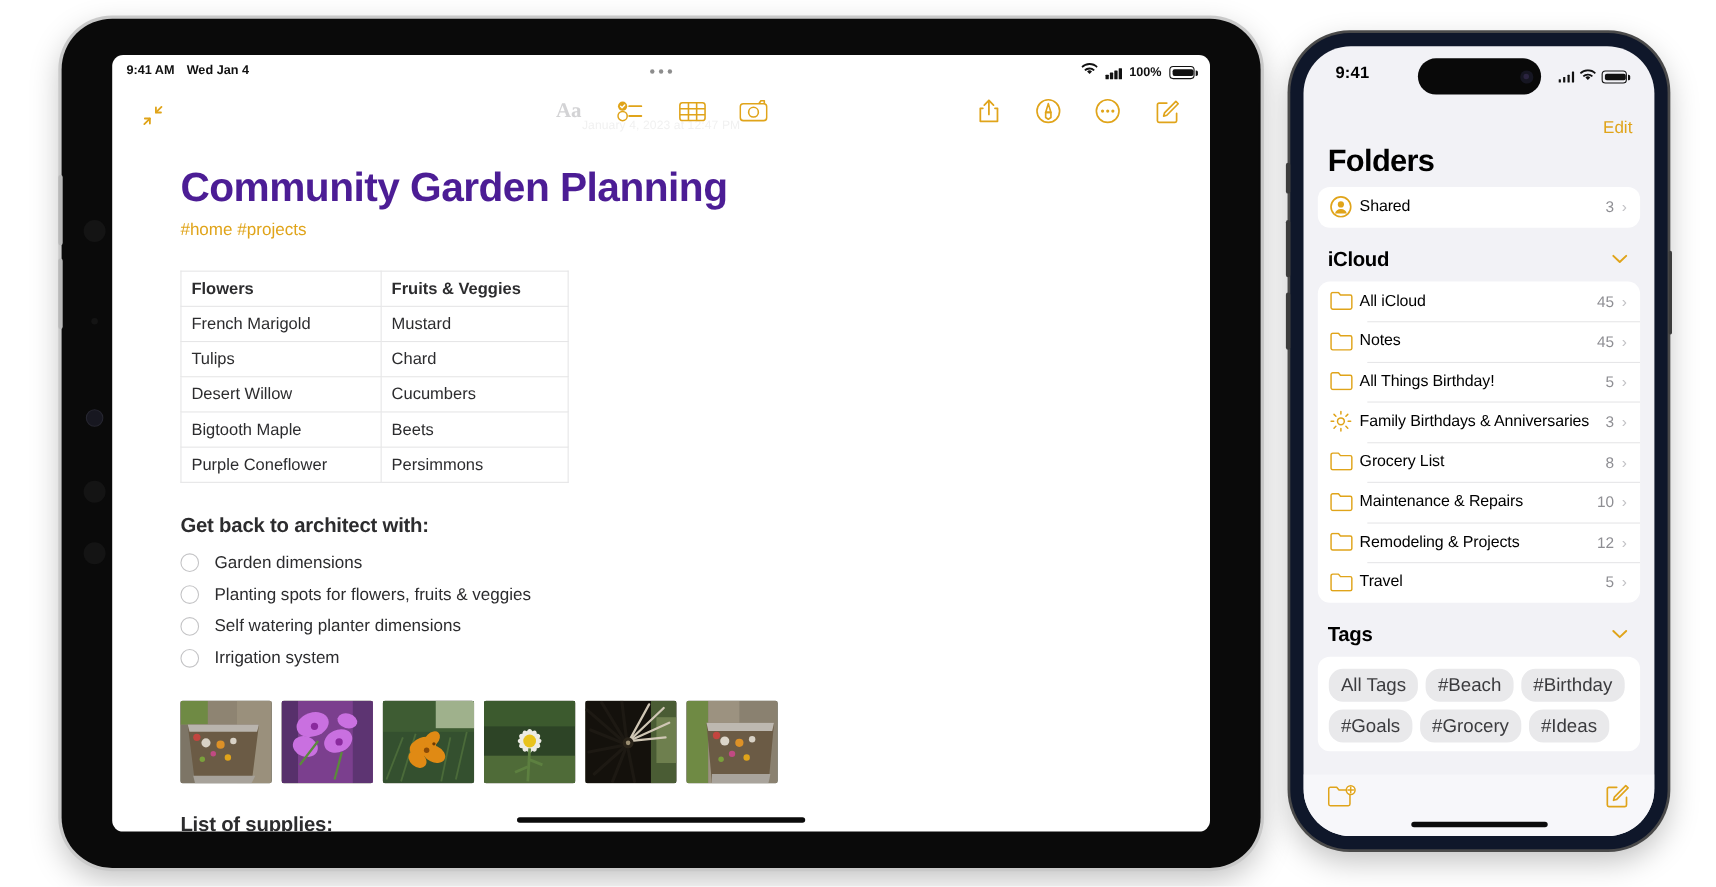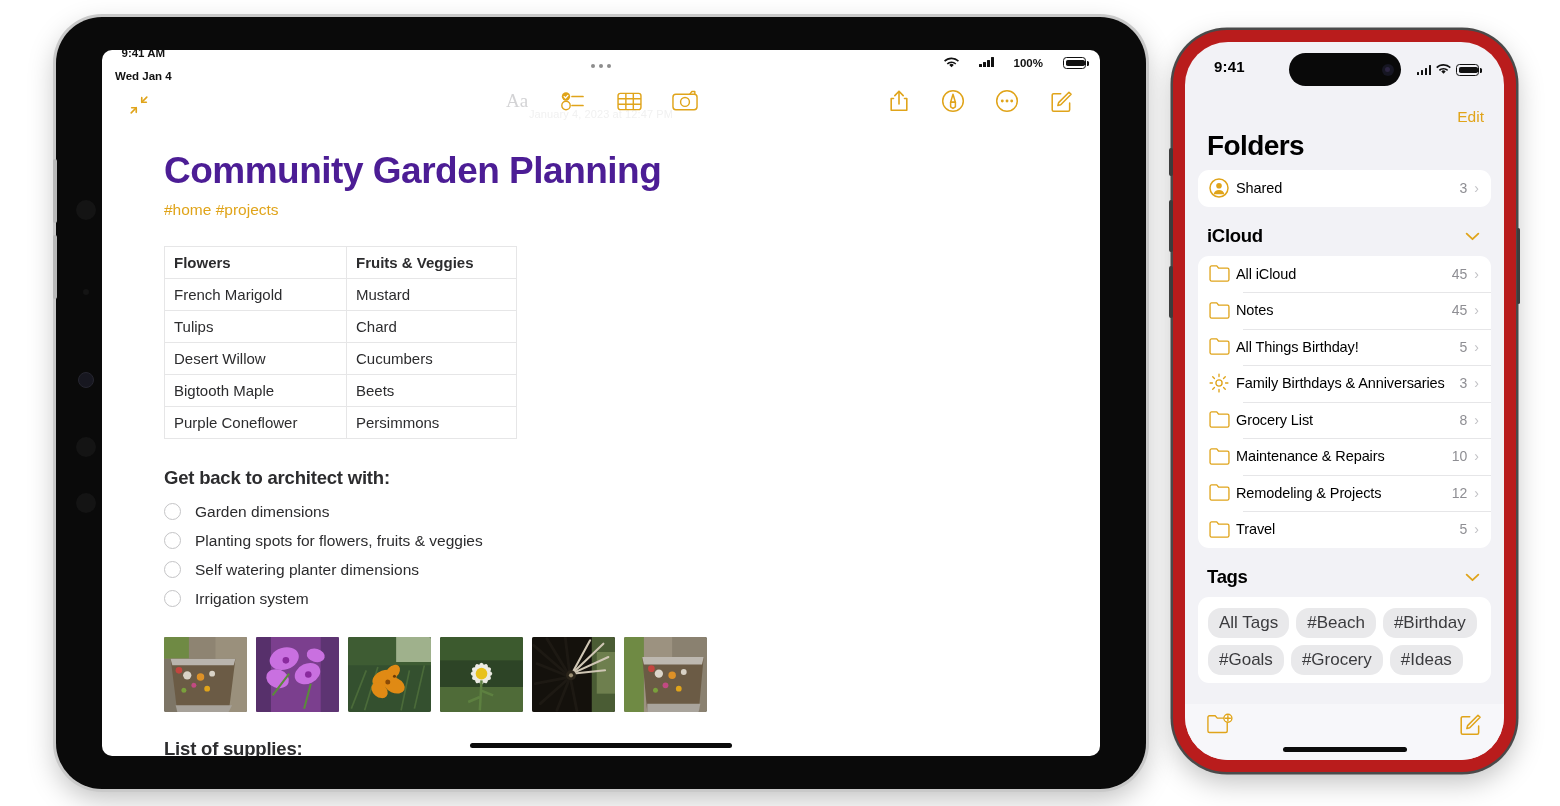--- a/index.html
+++ b/index.html
@@ -31,42 +31,42 @@
     overflow:hidden;
   }
   .ipad-bezel-dot{ position:absolute; border-radius:50%; background:#141414; }
 
   
   #ipad-statusbar{
     position:absolute; top:0; left:0; right:0; height:28px;
     display:flex; align-items:center;
     font-size:11.5px; font-weight:bold; color:#111;
   }
-  #ipad-status-left{ position:absolute; left:13px; display:flex; gap:11px; align-items:center;flex-direction:column;}
+  #ipad-status-left{ position:absolute; left:13px; display:flex; gap:11px; align-items:center;}
   #ipad-status-center{ position:absolute; left:0; right:0; text-align:center; }
-  #ipad-status-right{ position:absolute; right:14px; display:flex; gap:20px; align-items:flex-start;}
+  #ipad-status-right{ position:absolute; right:14px; display:flex; gap:7px; align-items:flex-end;}
   .dots-handle{ display:inline-flex; gap:4px; }
   .dots-handle i{ width:4px; height:4px; border-radius:50%; background:#8d8d8d; display:block;}
 
   .sigbars{ display:inline-flex; align-items:flex-end; gap:1.5px; height:10px;}
   .sigbars i{ width:2.5px; background:#111; display:block; border-radius:.5px;}
   .sigbars i:nth-child(1){height:3.5px}
   .sigbars i:nth-child(2){height:5.5px}
   .sigbars i:nth-child(3){height:7.5px}
   .sigbars i:nth-child(4){height:10px}
   .batt{ width:23px; height:11.5px; border:1.6px solid #111; border-radius:3.5px; position:relative; }
   .batt::after{content:"";position:absolute;right:-3.6px;top:3px;width:2px;height:5px;background:#111;border-radius:0 1.5px 1.5px 0;}
   .batt i{ position:absolute; left:1.6px; top:1.6px; bottom:1.6px; background:#111; border-radius:1.8px;}
 
   
   #ipad-toolbar{ position:absolute; top:28px; left:0; right:0; height:56px; }
   #ipad-toolbar .tb-left{ position:absolute; left:22px; top:12px; }
   #ipad-toolbar .tb-center{ position:absolute; left:0; right:0; top:8px; display:flex; justify-content:center; gap:26px; align-items:center;}
   #ipad-toolbar .tb-right{ position:absolute; right:24px; top:8px; display:flex; gap:24px; align-items:center;}
-  .tbicon{ width:30px; height:30px; display:flex; align-items:center; justify-content:center; cursor:pointer;}
+  .tbicon{ width:30px; height:30px; display:flex; align-items:center; justify-content:center; cursor:pointer;font-weight:bold;}
   .doc-date{
     position:absolute; left:0; right:0; top:30px; text-align:center;
     font-size:11px; color:#f1f1f1; letter-spacing:.1px;
   }
 
   
   #note-body{ position:absolute; top:84px; left:0; right:0; bottom:0; padding:0 0 0 0; overflow:hidden;}
   #note-inner{ padding-left:62px; padding-right:40px; }
   #note-title{ font-size:37px; font-weight:bold; color:#4c1d95; letter-spacing:-.5px; margin-top:16px;}
   #note-tags{ font-size:15.5px; color:#e0a41a; margin-top:9px; }
@@ -90,21 +90,21 @@
 
   #ipad-home-ind{
     position:absolute; bottom:8px; left:50%; transform:translateX(-50%);
     width:262px; height:5px; border-radius:3px; background:#0b0b0b;
   }
 
   
   #iphone-device{
     position:absolute; left:1173px; top:30px;
     width:343px; height:742px;
-    background:#b91c1c;
+    background:#0f172a;
     border-radius:54px;
     box-shadow:0 0 0 2.5px #4a4a4a, 0 10px 28px rgba(0,0,0,.25);
   }
   .iph-side{ position:absolute; background:#3c3c3c; border-radius:2px; }
   #iphone-screen{
     position:absolute; left:12px; top:12px; width:319px; height:718px;
     background:#f2f2f6; border-radius:43px; overflow:hidden;
   }
   #dyn-island{
     position:absolute; top:11px; left:50%; transform:translateX(-50%);

